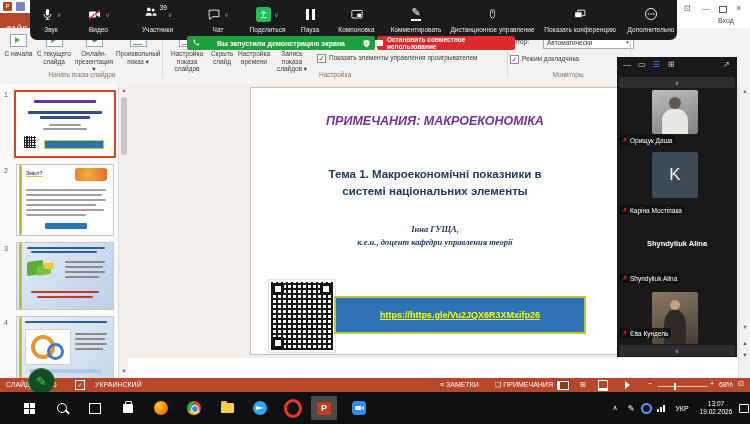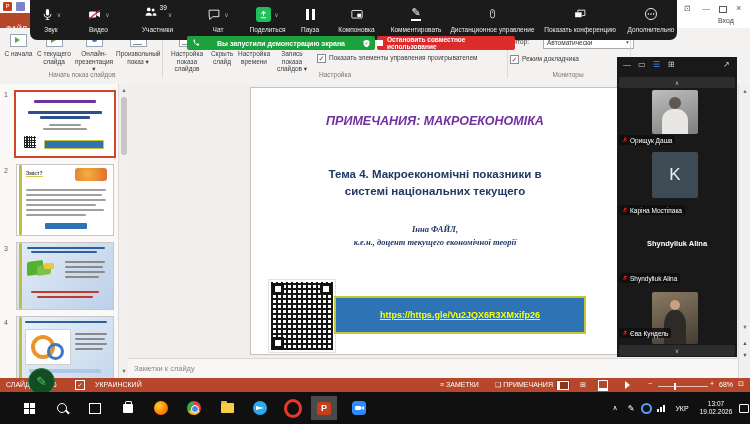--- a/index.html
+++ b/index.html
@@ -236,37 +236,34 @@
     <div class="sscroll" style="left:118px;top:0;width:10px;height:294px;">
       <div class="sarr" style="top:3px;">▲</div>
       <div class="a" style="left:2px;top:13px;width:6px;height:58px;background:#C8C6C4;border-radius:3px;"></div>
       <div class="sarr" style="top:284px;">▼</div>
     </div>
   </div>
 
   <div class="a" id="canvas"></div>
   <div class="a" id="slide">
     <div class="a" id="slide-title">ПРИМЕЧАНИЯ: МАКРОЕКОНОМІКА</div>
-    <div class="a subt" style="top:80px;">Тема 4. Макроекономічні  показники в</div>
-    <div class="a subt" style="top:97px;">системі національних текущего</div>
-    <div class="a auth" style="top:136px;">Інна ФАЙЛ,</div>
-    <div class="a auth" style="top:149px;">к.е.н., доцент текущего економічної теорії</div>
+    <div class="a subt" style="top:80px;">Тема 1. Макроекономічні  показники в</div>
+    <div class="a subt" style="top:97px;">системі національних элементы</div>
+    <div class="a auth" style="top:136px;">Інна ГУЩА,</div>
+    <div class="a auth" style="top:149px;">к.е.н., доцент кафедри управления теорії</div>
     <div class="a" id="qr">
       <div class="qreye" style="left:1px;top:1px;"></div>
       <div class="qreye" style="right:1px;top:1px;"></div>
       <div class="qreye" style="left:1px;bottom:1px;"></div>
     </div>
     <div class="a" id="linkbox">
       <span>https://https.gle/Vu2JQX6R3XMxifp26</span>
     </div>
   </div>
 
-  <div class="a" id="notes">
-    <span>Заметки к слайду</span>
-  </div>
 
   <div class="a" id="rscroll">
     <div class="sarr" style="top:4px;">▲</div>
     <div class="sarr" style="top:240px;">▼</div>
     <div class="sarr" style="top:256px;color:#555;">▲</div>
     <div class="sarr" style="top:268px;color:#555;">▼</div>
   </div>
 
   <div class="a" id="statusbar">
     <div class="sb nw" style="left:6px;">СЛАЙД 1 ИЗ 66</div>

